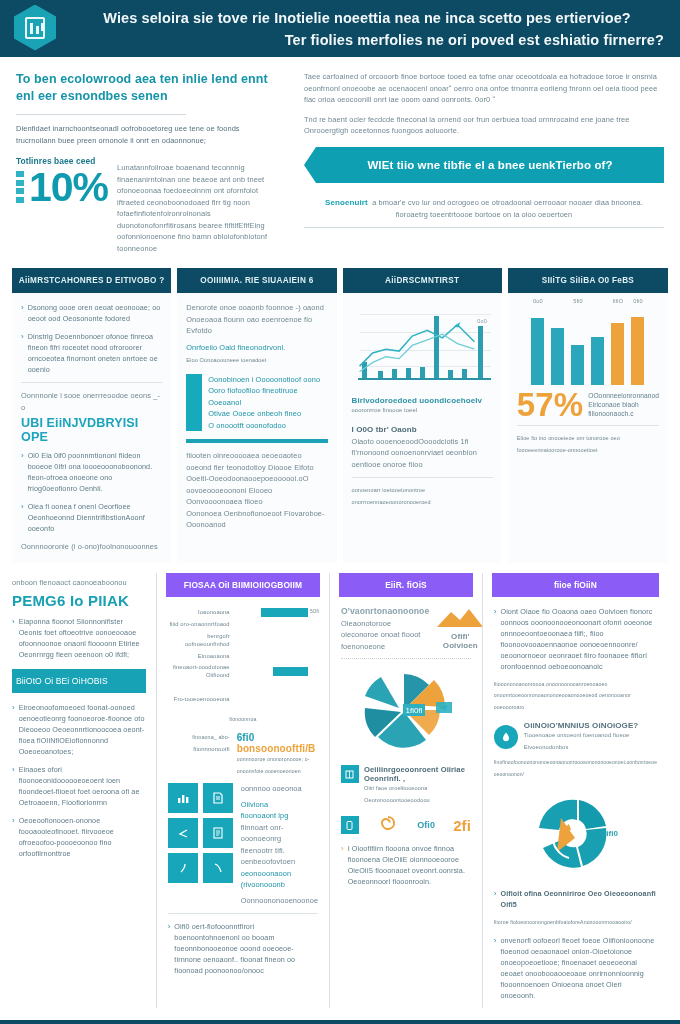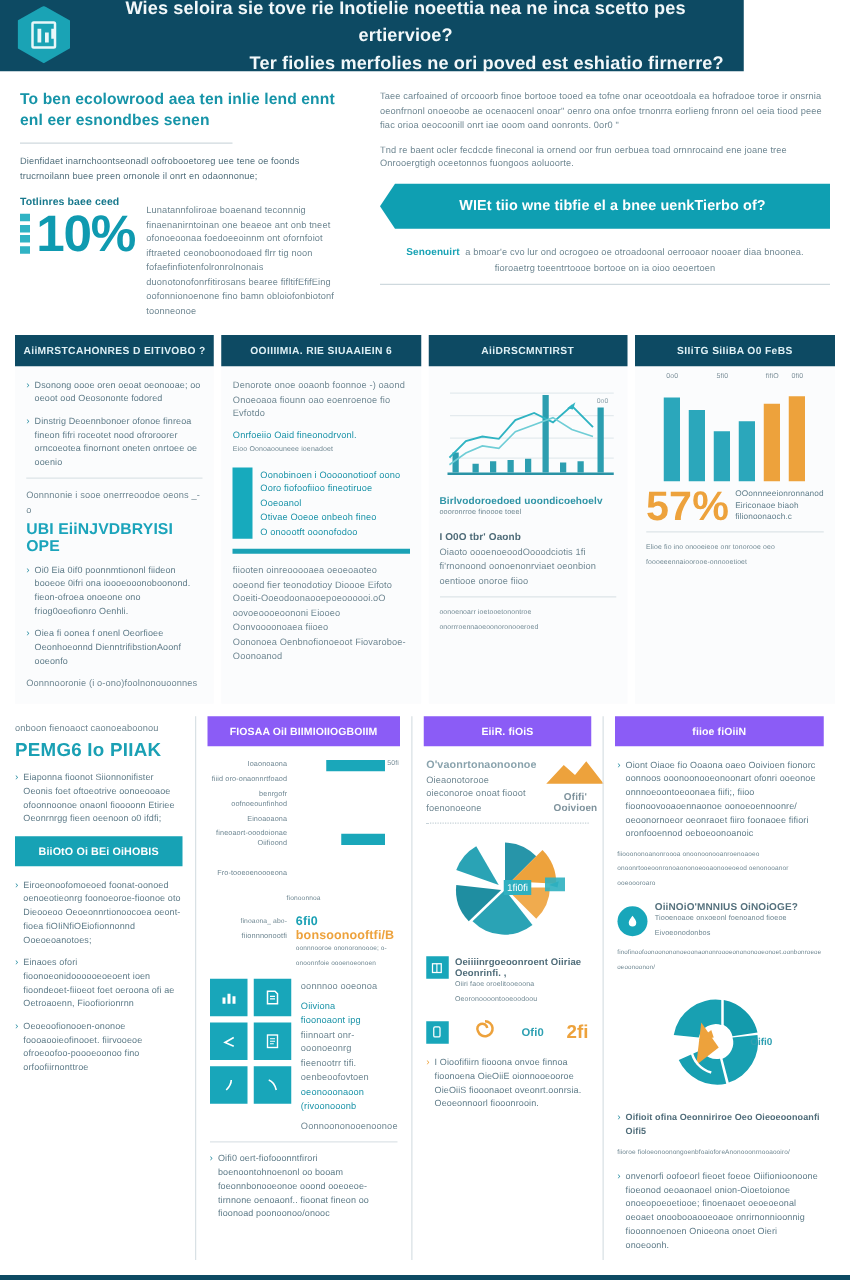--- a/index.html
+++ b/index.html
@@ -9,21 +9,21 @@
     background: #ffffff;
     overflow: hidden;
   }
   .page { width: 680px; height: 1024px; position: relative; background: #ffffff; }
 
   
   .tx { filter: blur(0.62px); letter-spacing: .1px; }
 
   
   .hero {
-    background: #0d4a63; height: 57px; width: 595px;
+    background: #0d4a63; height: 57px; width: 680px;
     display: flex; align-items: center; padding: 0 16px 0 14px; gap: 12px;
   }
   .hexbadge { width: 44px; height: 48px; position: relative; flex: 0 0 44px; }
   .hexbadge .hx {
     width: 42px; height: 46px; background: #1aa3b5;
     clip-path: polygon(50% 0%, 100% 26%, 100% 74%, 50% 100%, 0% 74%, 0% 26%);
     display:flex; align-items:center; justify-content:center;
   }
   .hexbadge .hxi { width: 20px; height: 22px; border: 2.2px solid #e9f7f9; border-radius: 2px; position: relative; }
   .hexbadge .hxi:before { content:""; position:absolute; left:3px; top:4px; width:3px; height:11px; background:#e9f7f9; }
@@ -96,21 +96,21 @@
   .mid-sep { width:1px; background:#d9e1e5; }
   .mid-c { width: 192px; padding: 0 9px; }
   .mid-r1 { width: 152px; padding: 0 9px; }
   .mid-r2 { flex:1; padding: 0 9px; }
 
   .stat59 { display:flex; align-items:flex-start; gap: 6px; }
   .stat59 .pre { color:#19a4b8; font-size: 15px; font-weight:bold; line-height: 28px; }
   .stat59 .big { color:#17a2b8; font-size: 40px; font-weight: bold; line-height: 38px; letter-spacing:-1px; }
   .kicker { color:#6b848f; font-size: 6.6px; margin-top: 2px; }
   .headline2 { color:#1aa0b4; font-size: 15px; font-weight:bold; margin: 4px 0 7px 0; letter-spacing:.2px; }
-  .tealbanner { background:#17a2b5; color:#fff; font-size: 8.6px; font-weight:bold; text-align:center; padding: 7px 4px; margin: 9px 0 9px 0; }
+  .tealbanner { background:#17a2b5; color:#fff; font-size: 8.6px; font-weight:normal; padding: 7px 4px; margin: 9px 0 9px 0; }
 
   .mid-hdr { background:#8b5cf6; color:#ffffff; font-size: 8.4px; font-weight:bold; text-align:center; padding: 7px 4px; }
   .midbody { padding: 9px 2px 0 2px; }
 
   
   .hbars { margin-top: 2px; }
   .hrow { display:flex; align-items:center; gap: 5px; margin-bottom: 3.2px; }
   .hrow .lb { width: 62px; text-align:right; font-size: 5.8px; color:#6f8793; line-height: 8px; }
   .hrow .tr { flex:1; height: 9px; position: relative; }
   .hrow .bar { height: 9px; background:#1aa7ba; }

